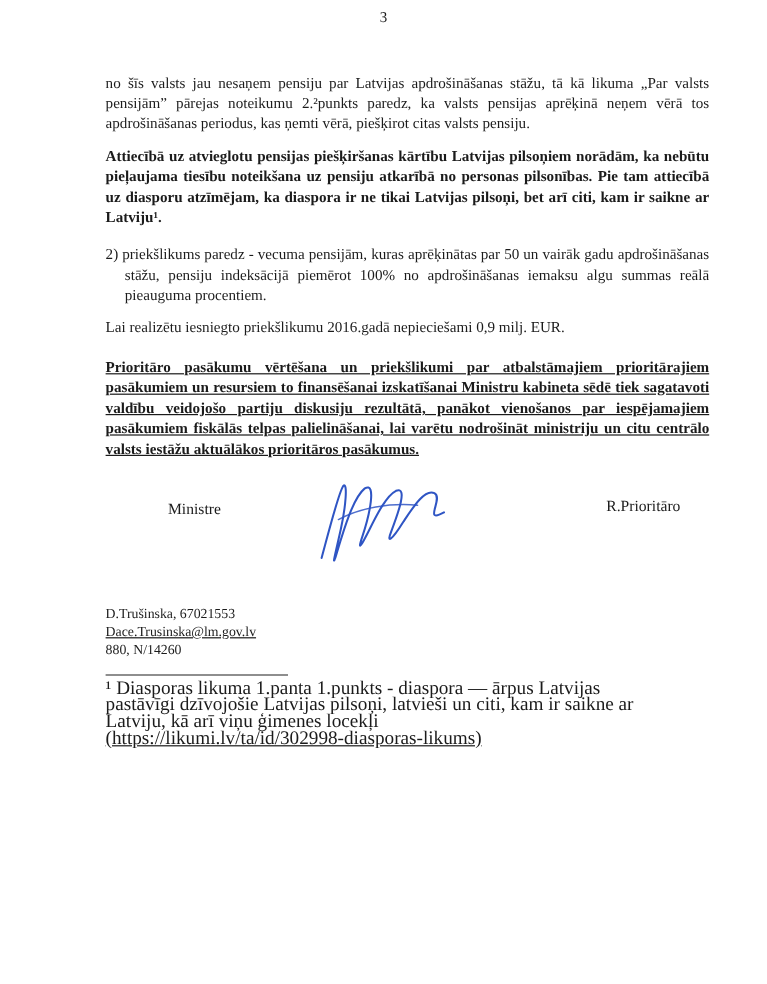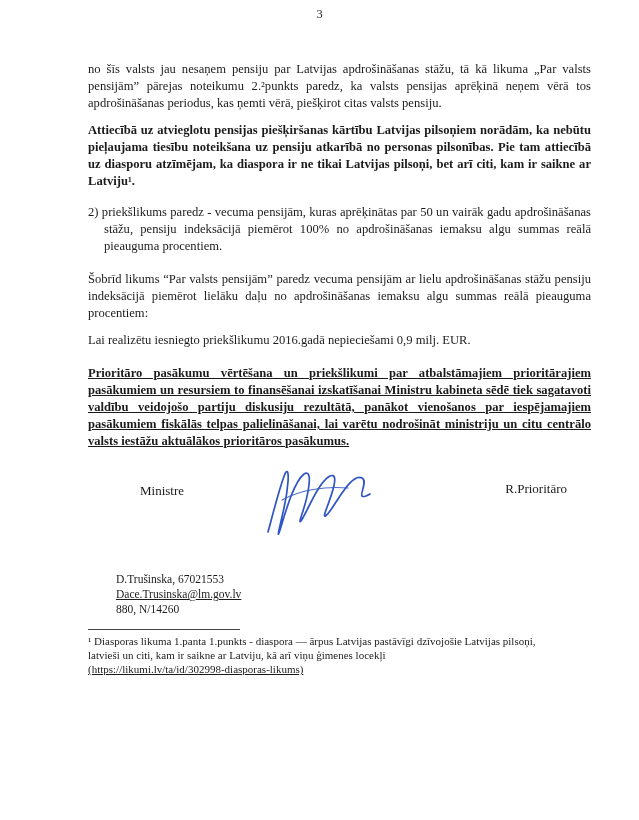--- a/index.html
+++ b/index.html
@@ -66,35 +66,35 @@
     margin-left: 46px;
     margin-top: -6px;
   }
   .sig-name {
     margin-left: auto;
     margin-right: 24px;
     padding-top: 14px;
     font-size: 13px;
   }
   .contact {
-    padding-left: 116px;
+    padding-left: 88px;
     margin-top: 14px;
     font-size: 11.5px;
     line-height: 15px;
   }
   .contact .email {
     display: inline-block;
     text-decoration: underline;
     color: #1b1b1b;
   }
   .footnote {
     padding-left: 88px;
     padding-right: 82px;
     margin-top: 12px;
-    font-size: 11px;
+    font-size: 16px;
     line-height: 14px;
   }
   .footnote-rule {
     width: 152px;
     border-top: 1px solid #444;
     margin-bottom: 4px;
   }
   .footnote .url {
     display: inline-block;
     text-decoration: underline;
@@ -105,21 +105,20 @@
 <body>
 
 <div class="page">
 
   <div class="page-number">3</div>
 
   <div class="content">
     <p class="just p1">no šīs valsts jau nesaņem pensiju par Latvijas apdrošināšanas stāžu, tā kā likuma „Par valsts pensijām” pārejas noteikumu 2.²punkts paredz, ka valsts pensijas aprēķinā neņem vērā tos apdrošināšanas periodus, kas ņemti vērā, piešķirot citas valsts pensiju.</p>
     <p class="just p2">Attiecībā uz atvieglotu pensijas piešķiršanas kārtību Latvijas pilsoņiem norādām, ka nebūtu pieļaujama tiesību noteikšana uz pensiju atkarībā no personas pilsonības. Pie tam attiecībā uz diasporu atzīmējam, ka diaspora ir ne tikai Latvijas pilsoņi, bet arī citi, kam ir saikne ar Latviju¹.</p>
     <p class="just item2">2) priekšlikums paredz - vecuma pensijām, kuras aprēķinātas par 50 un vairāk gadu apdrošināšanas stāžu, pensiju indeksācijā piemērot 100% no apdrošināšanas iemaksu algu summas reālā pieauguma procentiem.</p>
-    <p class="just p3">Šobrīd likums “Par valsts pensijām” paredz vecuma pensijām ar lielu apdrošināšanas stāžu pensiju indeksācijā piemērot lielāku daļu no apdrošināšanas iemaksu algu summas reālā pieauguma procentiem:</p>
 
     <div class="list">
     </div>
 
     <p class="p4">Lai realizētu iesniegto priekšlikumu 2016.gadā nepieciešami 0,9 milj. EUR.</p>
     <p class="bold-block">Prioritāro pasākumu vērtēšana un priekšlikumi par atbalstāmajiem prioritārajiem pasākumiem un resursiem to finansēšanai izskatīšanai Ministru kabineta sēdē tiek sagatavoti valdību veidojošo partiju diskusiju rezultātā, panākot vienošanos par iespējamajiem pasākumiem fiskālās telpas palielināšanai, lai varētu nodrošināt ministriju un citu centrālo valsts iestāžu aktuālākos prioritāros pasākumus.</p>
 
     <div class="sig-row">
       <span class="sig-title">Ministre</span>
       <span class="sig-svg">

